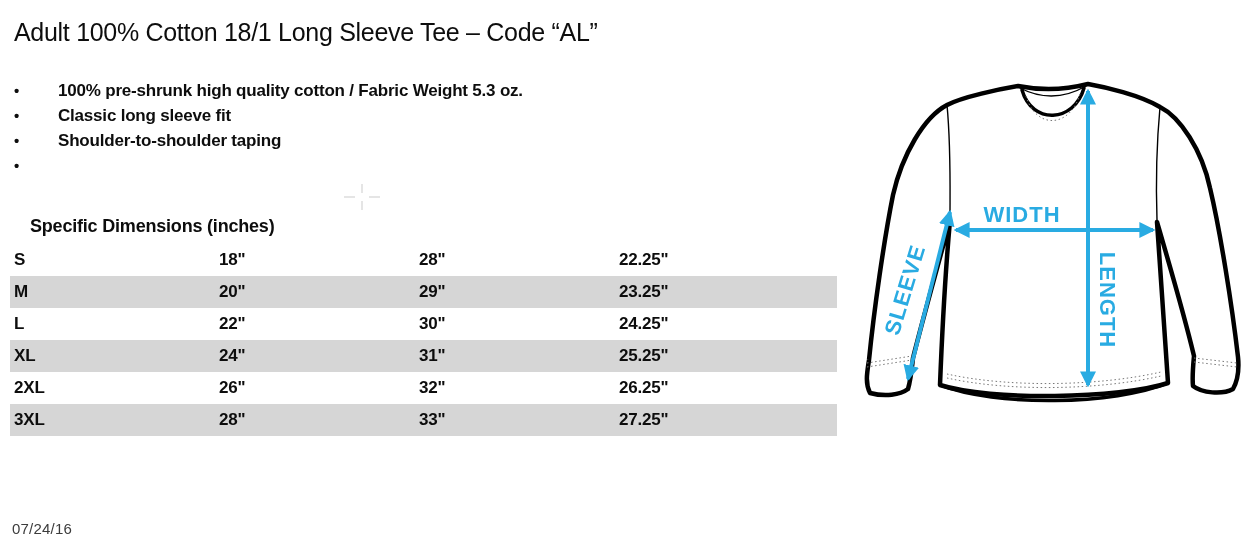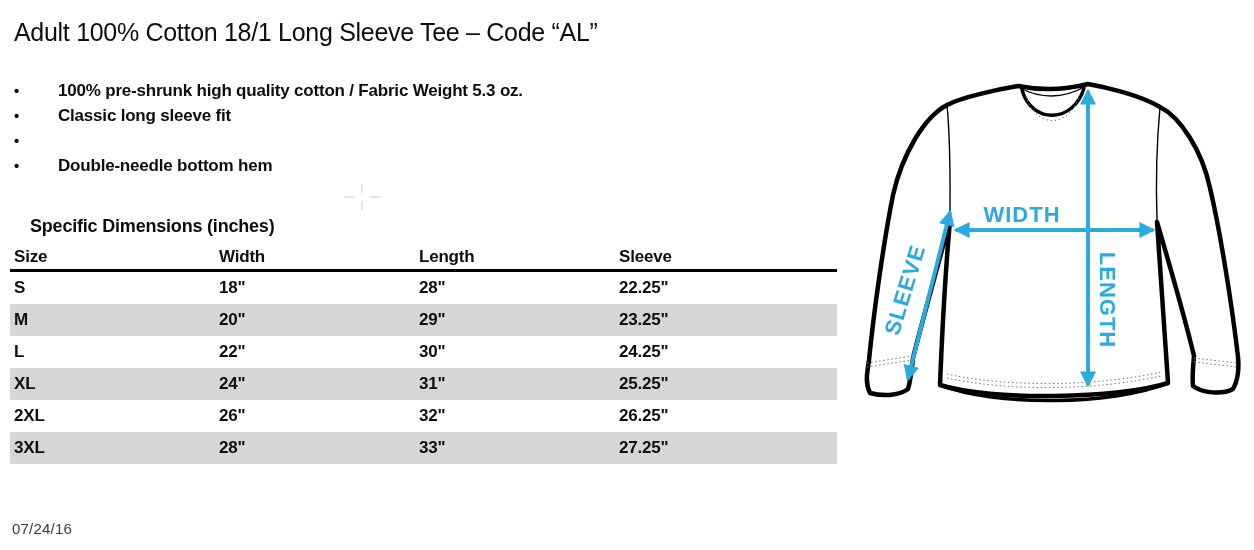--- a/index.html
+++ b/index.html
@@ -85,43 +85,37 @@
     <div class="feature-row">
       <span class="marker">•</span>
       <span>100% pre-shrunk high quality cotton / Fabric Weight 5.3 oz.</span>
     </div>
     <div class="feature-row">
       <span class="marker">•</span>
       <span>Classic long sleeve fit</span>
     </div>
     <div class="feature-row">
       <span class="marker">•</span>
-    </div>
-    <div class="feature-row">
-      <span class="marker">•</span>
-      <span>Double-needle bottom hem</span>
+      <span>Shoulder-to-shoulder taping</span>
+    </div>
+    <div class="feature-row">
+      <span class="marker">•</span>
     </div>
   </div>
 
   <div class="dims-heading">Specific Dimensions (inches)</div>
 
   <svg class="reg-mark" width="36" height="26" viewBox="0 0 36 26">
     <line class="regline" x1="0" y1="13" x2="11" y2="13"></line>
     <line class="regline" x1="25" y1="13" x2="36" y2="13"></line>
     <line class="regline" x1="18" y1="0" x2="18" y2="9"></line>
     <line class="regline" x1="18" y1="17" x2="18" y2="26"></line>
   </svg>
 
   <div class="size-table">
-    <div class="t-row t-head">
-      <div class="t-cell c0">Size</div>
-      <div class="t-cell c1">Width</div>
-      <div class="t-cell c2">Length</div>
-      <div class="t-cell c3">Sleeve</div>
-    </div>
     <div class="t-row t-data">
       <div class="t-cell c0">S</div>
       <div class="t-cell c1">18"</div>
       <div class="t-cell c2">28"</div>
       <div class="t-cell c3">22.25"</div>
     </div>
     <div class="t-row t-data alt">
       <div class="t-cell c0">M</div>
       <div class="t-cell c1">20"</div>
       <div class="t-cell c2">29"</div>

